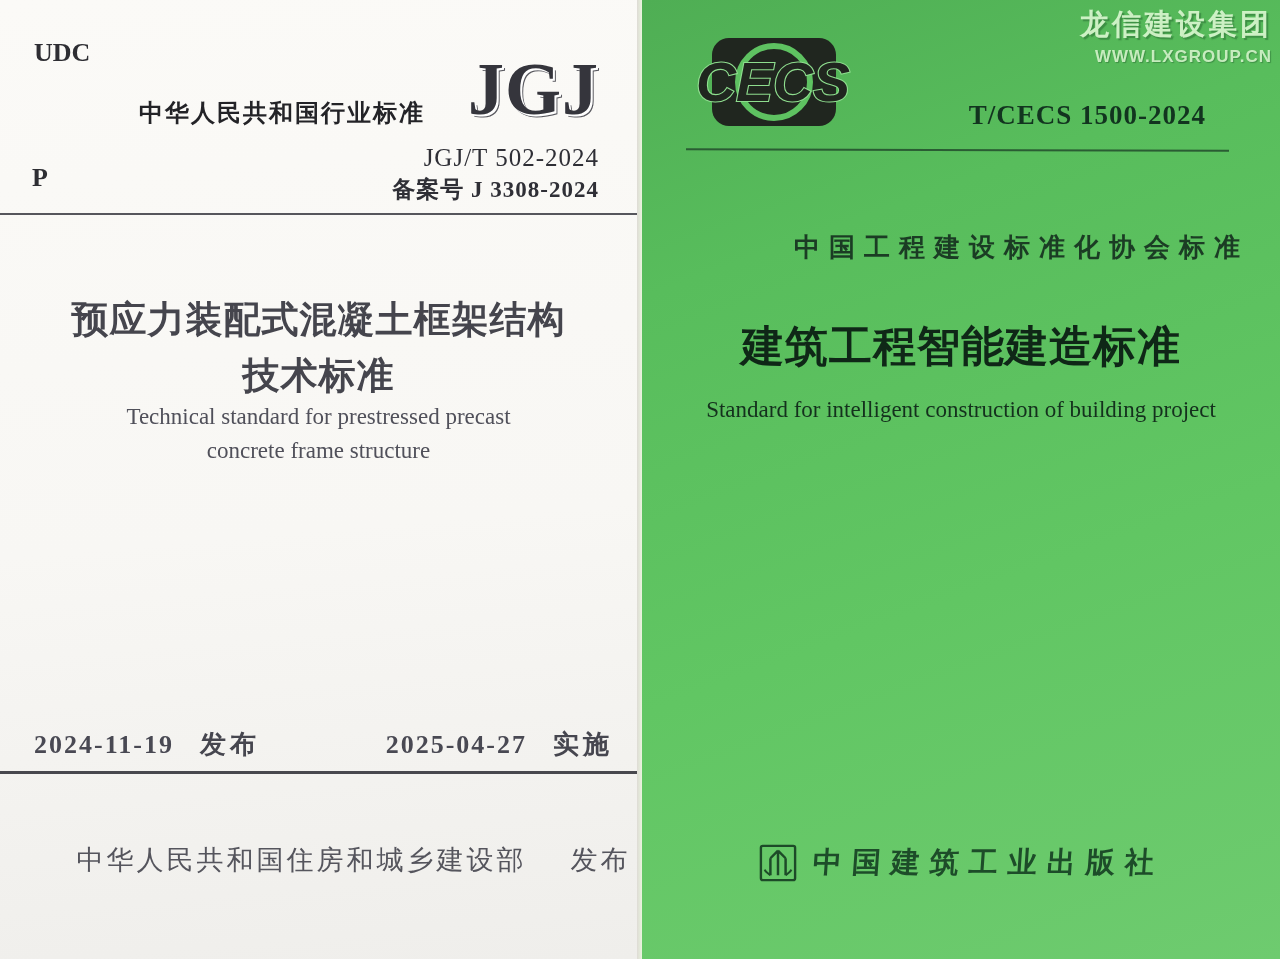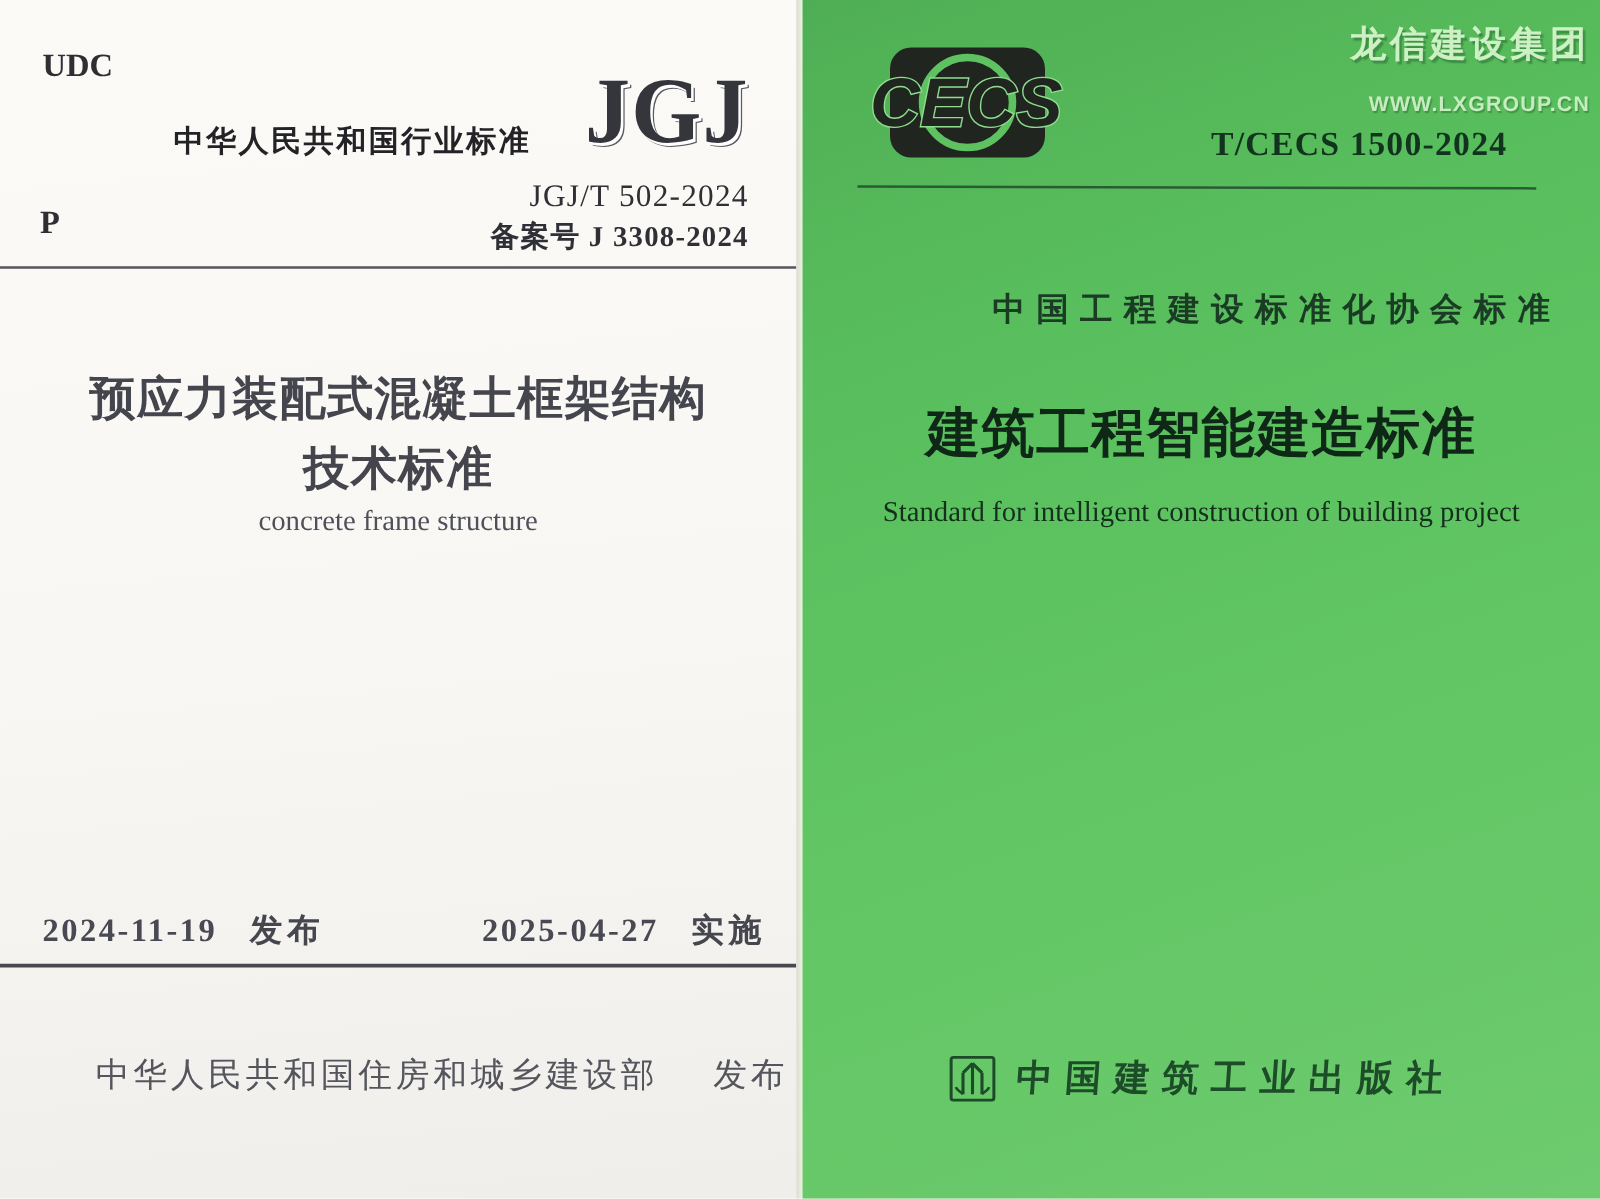--- a/index.html
+++ b/index.html
@@ -69,27 +69,27 @@
     position:absolute;left:0;top:842px;width:707px;text-align:center;
     font-size:27px;font-weight:500;color:#55555d;letter-spacing:3px;white-space:nowrap;
   }
   .publisher-gap{display:inline-block;width:44px;}
   
   .right-page{
     position:absolute;left:642px;top:0;width:638px;height:959px;
     background:linear-gradient(160deg,#4fae54 0%,#58bd5c 25%,#61c663 60%,#6ecb6f 100%);
   }
   .cecs-logo{position:absolute;left:50px;top:32px;width:162px;height:104px;}
-  .watermark{position:absolute;right:8px;top:16px;text-align:right;}
+  .watermark{position:absolute;right:8px;top:5px;text-align:right;}
   .wm1{
     font-size:29px;font-weight:900;letter-spacing:3px;color:rgba(216,246,206,0.92);
     text-shadow:2px 2px 1px rgba(32,94,42,0.45);
   }
   .wm2{
-    margin-top:18px;font-size:17px;font-weight:800;letter-spacing:1px;
+    margin-top:2px;font-size:17px;font-weight:800;letter-spacing:1px;
     color:rgba(216,246,206,0.88);text-shadow:1px 1px 1px rgba(32,94,42,0.45);
   }
   .tcecs-no{
     position:absolute;right:74px;top:100px;
     font-family:"Liberation Serif",serif;font-weight:bold;font-size:27px;color:#12341f;
     letter-spacing:1px;
   }
   .rule-green{
     position:absolute;left:44px;top:149px;width:543px;height:2px;background:#2a5c33;
     transform:rotate(0.15deg);
@@ -127,20 +127,21 @@
   <div class="std-no">JGJ/T 502-2024</div>
   <div class="record-no">备案号 J 3308-2024</div>
   <div class="p-mark">P</div>
   <div class="rule1"></div>
 
   <div class="title-zh">
     <div>预应力装配式混凝土框架结构</div>
     <div>技术标准</div>
   </div>
   <div class="title-en">
+    <div>Technical standard for prestressed precast</div>
     <div>concrete frame structure</div>
   </div>
 
   <div class="date-issue">
     <span>2024-11-19</span><span class="date-label">发布</span>
   </div>
   <div class="date-impl">
     <span>2025-04-27</span><span class="date-label">实施</span>
   </div>
   <div class="rule2"></div>

